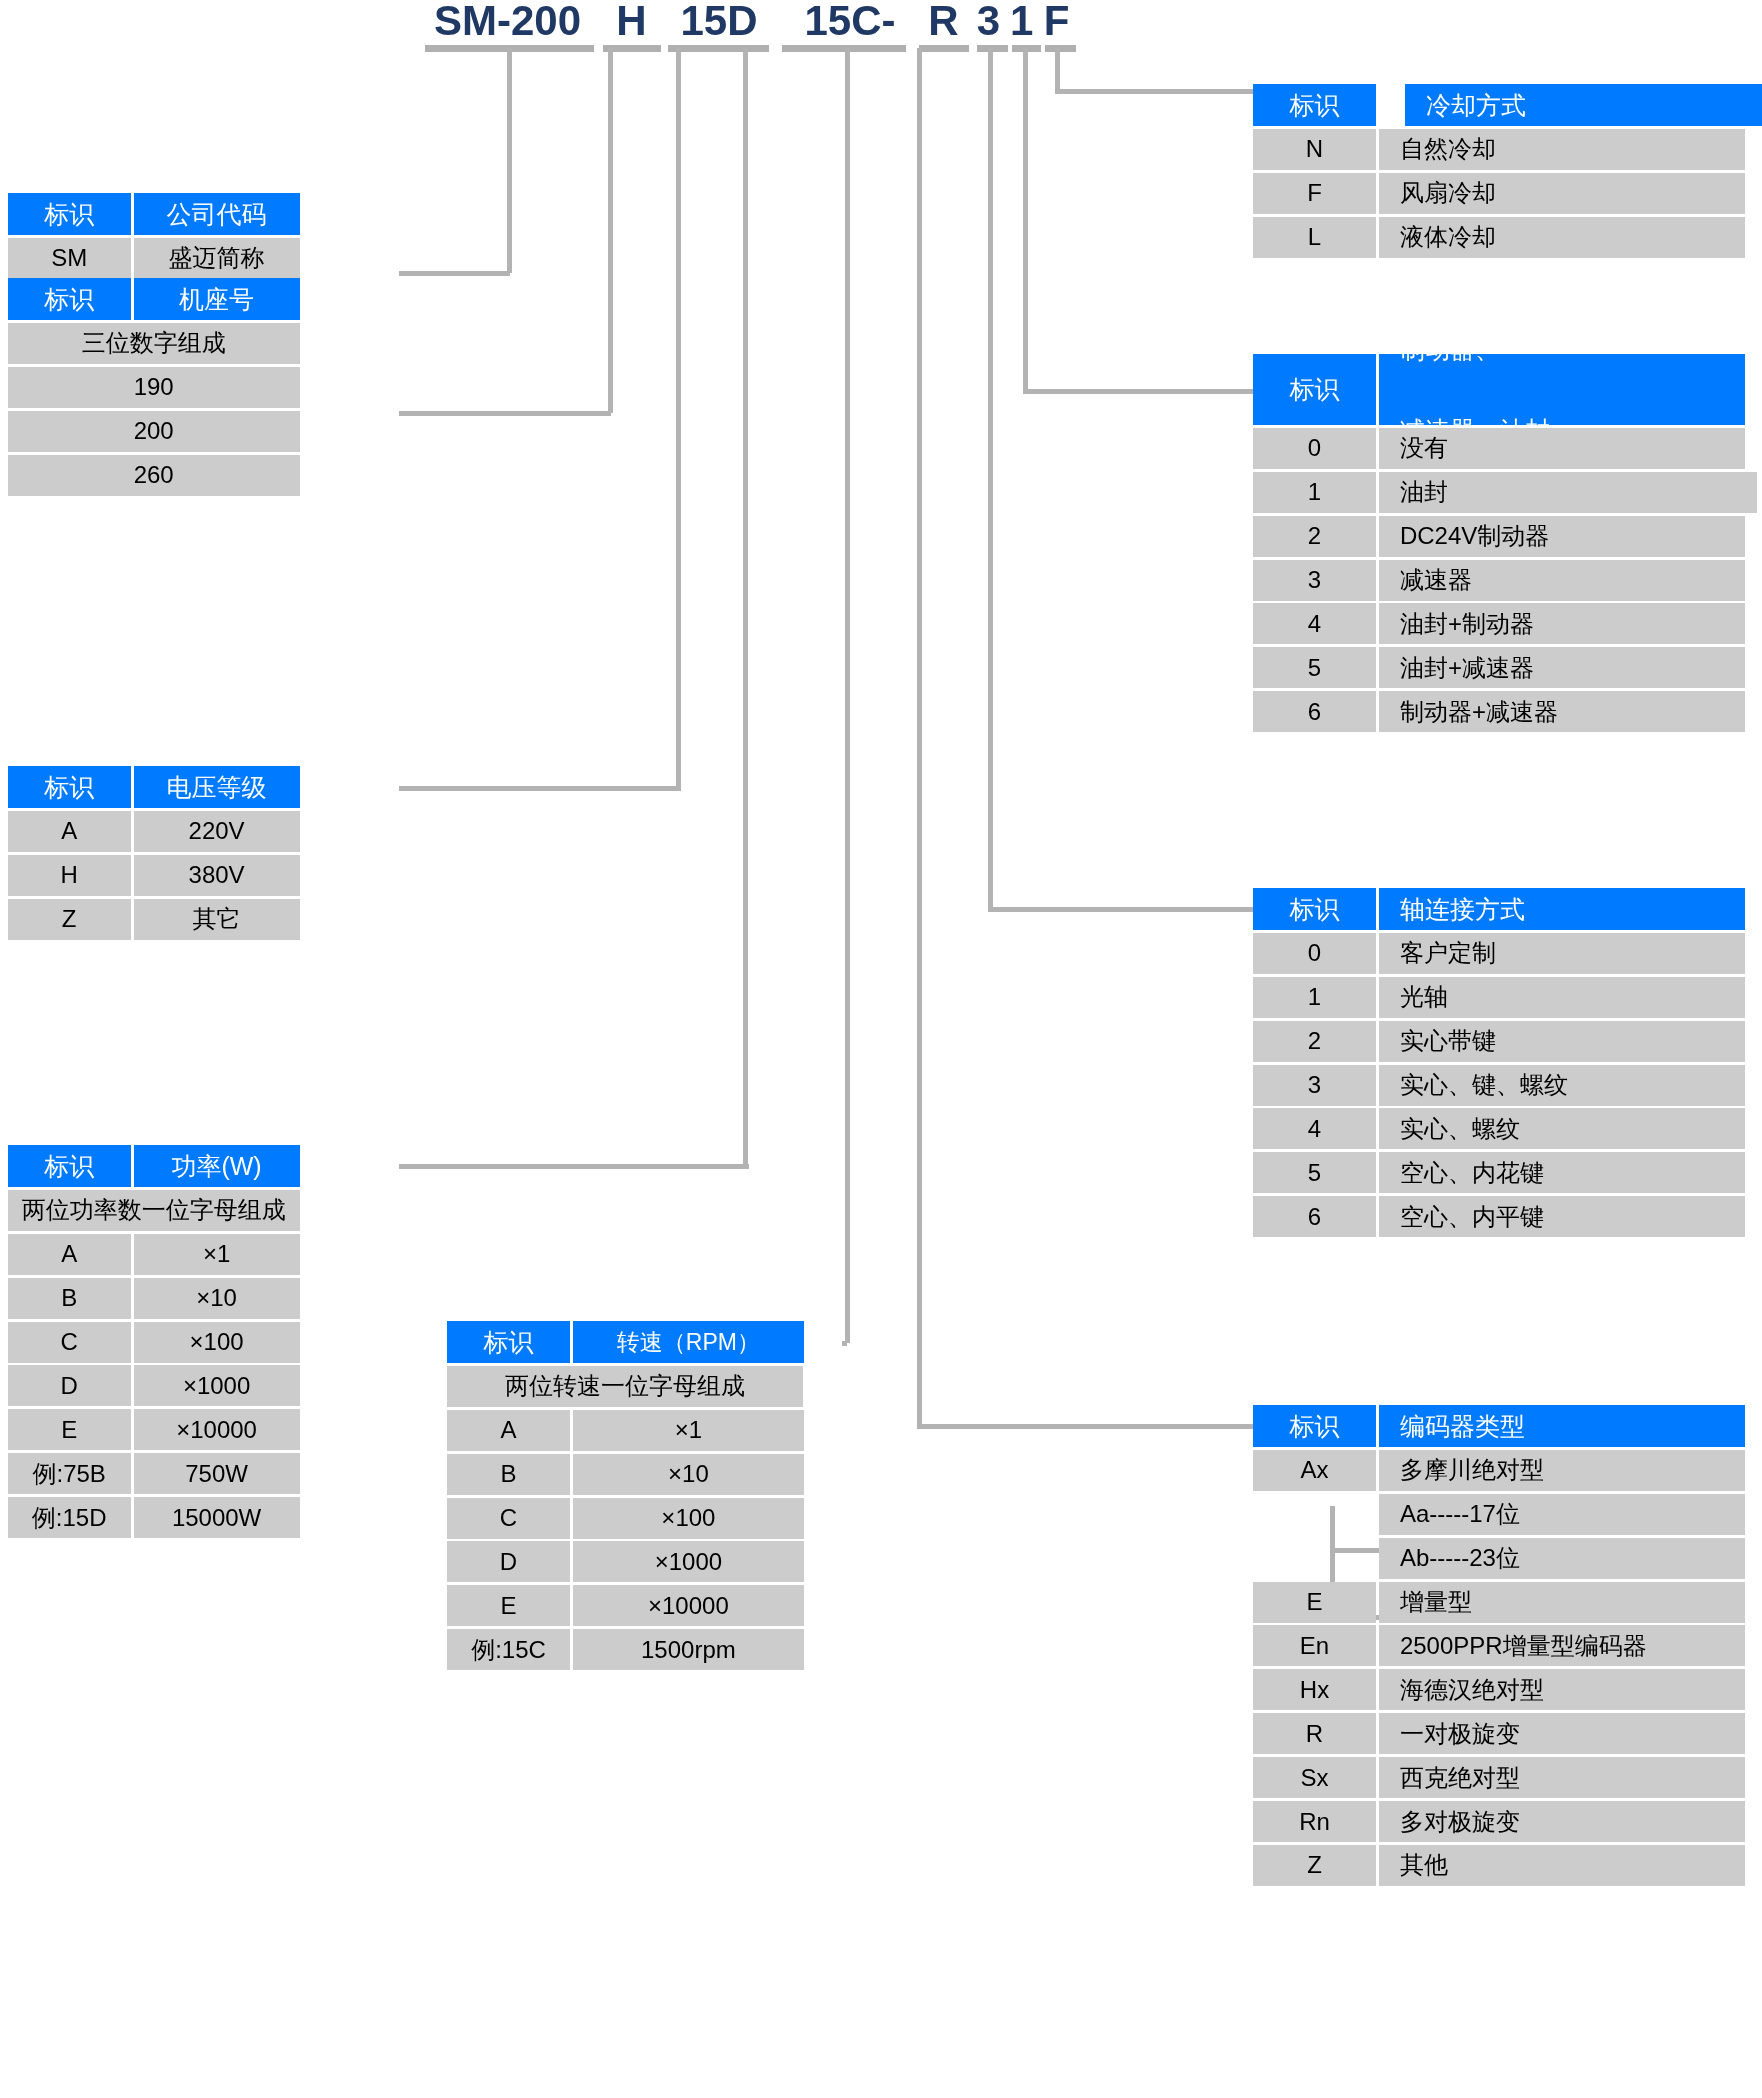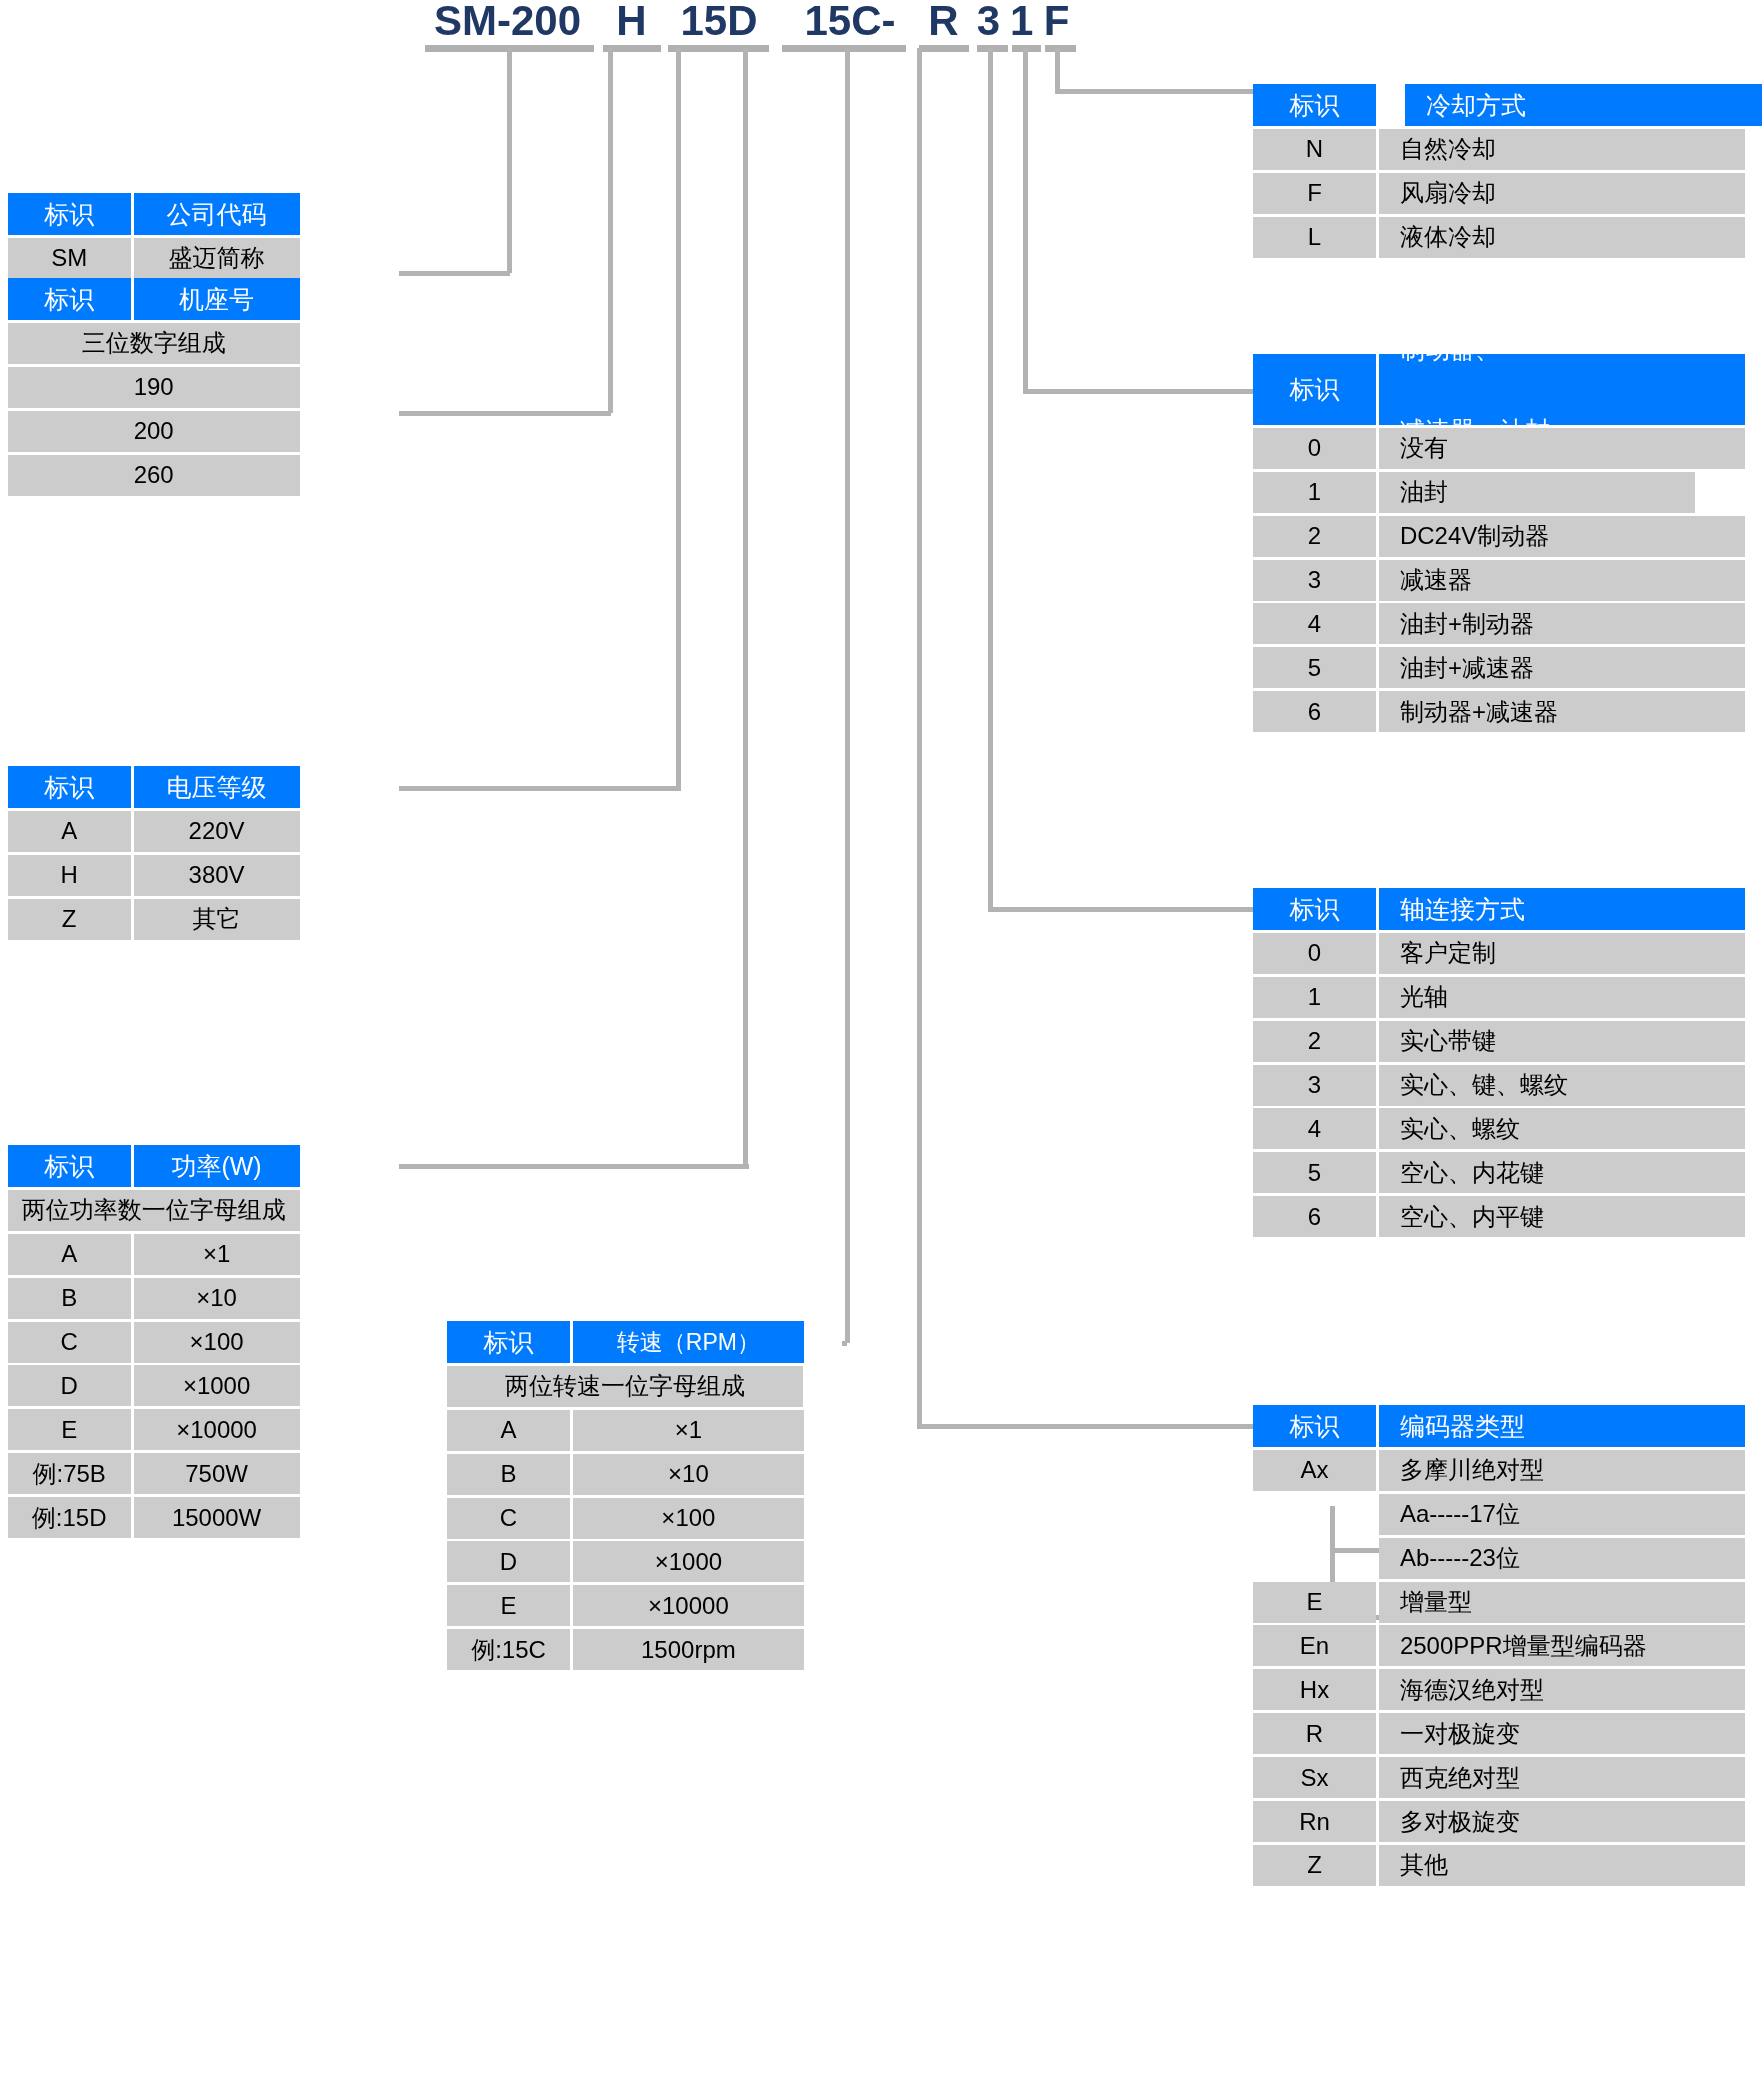--- a/index.html
+++ b/index.html
@@ -242,21 +242,21 @@
         <span>制动器、</span>
         <span>减速器、油封</span>
       </div>
     </div>
     <div class="r">
       <div class="cell c1 rowh">0</div>
       <div class="cell c2 rowh left" style="width:366px;">没有</div>
     </div>
     <div class="r">
       <div class="cell c1 rowh">1</div>
-      <div class="cell c2 rowh left" style="width:316px;">油封</div>
+      <div class="cell c2 rowh left" style="width:378px;">油封</div>
     </div>
     <div class="r">
       <div class="cell c1 rowh">2</div>
       <div class="cell c2 rowh left" style="width:366px;">DC24V制动器</div>
     </div>
     <div class="r">
       <div class="cell c1 rowh">3</div>
       <div class="cell c2 rowh left" style="width:366px;">减速器</div>
     </div>
     <div class="r">

